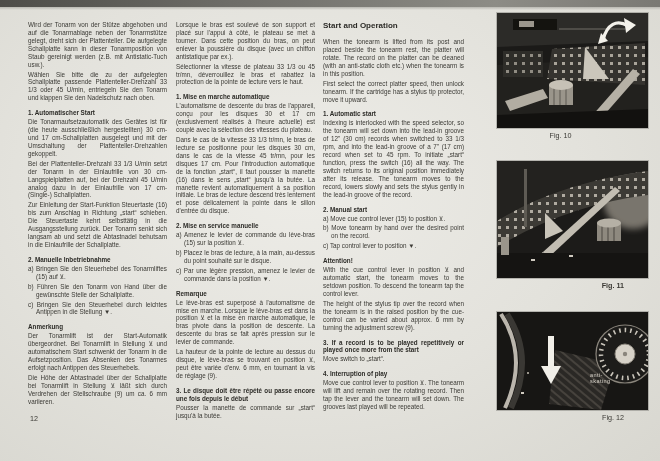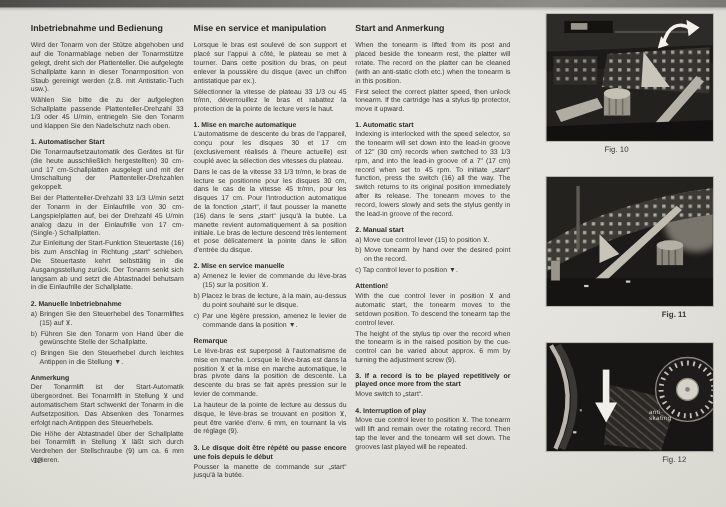--- a/index.html
+++ b/index.html
@@ -50,56 +50,54 @@
   }
   .antiskating-label span{display:block;}
 </style>
 </head>
 <body>
 
 <div class="scan-edge"></div>
 <div class="scan-edge2"></div>
 
 <div class="col col-de">
-  <div class="col-title">Inbetriebnahme und Bedienung</div>
   <p>Wird der Tonarm von der Stütze abgehoben und auf die Tonarmablage neben der Tonarmstütze gelegt, dreht sich der Plattenteller. Die aufgelegte Schallplatte kann in dieser Tonarmposition von Staub gereinigt werden (z.B. mit Antistatic-Tuch usw.).</p>
   <p>Wählen Sie bitte die zu der aufgelegten Schallplatte passende Plattenteller-Drehzahl 33 1/3 oder 45 U/min, entriegeln Sie den Tonarm und klappen Sie den Nadelschutz nach oben.</p>
   <div class="sec">1. Automatischer Start</div>
   <p>Die Tonarmaufsetzautomatik des Gerätes ist für (die heute ausschließlich hergestellten) 30 cm- und 17 cm-Schallplatten ausgelegt und mit der Umschaltung der Plattenteller-Drehzahlen gekoppelt.</p>
   <p>Bei der Plattenteller-Drehzahl 33 1/3 U/min setzt der Tonarm in der Einlaufrille von 30 cm-Langspielplatten auf, bei der Drehzahl 45 U/min analog dazu in der Einlaufrille von 17 cm-(Single-) Schallplatten.</p>
   <p>Zur Einleitung der Start-Funktion Steuertaste (16) bis zum Anschlag in Richtung „start“ schieben. Die Steuertaste kehrt selbsttätig in die Ausgangsstellung zurück. Der Tonarm senkt sich langsam ab und setzt die Abtastnadel behutsam in die Einlaufrille der Schallplatte.</p>
   <div class="sec">2. Manuelle Inbetriebnahme</div>
   <p class="li">a) Bringen Sie den Steuerhebel des Tonarmliftes (15) auf ⊻.</p>
   <p class="li">b) Führen Sie den Tonarm von Hand über die gewünschte Stelle der Schallplatte.</p>
   <p class="li">c) Bringen Sie den Steuerhebel durch leichtes Antippen in die Stellung ▼.</p>
   <div class="sec">Anmerkung</div>
   <p>Der Tonarmlift ist der Start-Automatik übergeordnet. Bei Tonarmlift in Stellung ⊻ und automatischem Start schwenkt der Tonarm in die Aufsetzposition. Das Absenken des Tonarmes erfolgt nach Antippen des Steuerhebels.</p>
   <p>Die Höhe der Abtastnadel über der Schallplatte bei Tonarmlift in Stellung ⊻ läßt sich durch Verdrehen der Stellschraube (9) um ca. 6 mm variieren.</p>
 </div>
 
 <div class="col col-fr">
-  <div class="col-title">Mise en service et manipulation</div>
   <p>Lorsque le bras est soulevé de son support et placé sur l'appui à côté, le plateau se met à tourner. Dans cette position du bras, on peut enlever la poussière du disque (avec un chiffon antistatique par ex.).</p>
   <p>Sélectionner la vitesse de plateau 33 1/3 ou 45 tr/mn, déverrouillez le bras et rabattez la protection de la pointe de lecture vers le haut.</p>
   <div class="sec">1. Mise en marche automatique</div>
   <p>L'automatisme de descente du bras de l'appareil, conçu pour les disques 30 et 17 cm (exclusivement réalisés à l'heure actuelle) est couplé avec la sélection des vitesses du plateau.</p>
   <p>Dans le cas de la vitesse 33 1/3 tr/mn, le bras de lecture se positionne pour les disques 30 cm, dans le cas de la vitesse 45 tr/mn, pour les disques 17 cm. Pour l'introduction automatique de la fonction „start“, il faut pousser la manette (16) dans le sens „start“ jusqu'à la butée. La manette revient automatiquement à sa position initiale. Le bras de lecture descend très lentement et pose délicatement la pointe dans le sillon d'entrée du disque.</p>
   <div class="sec">2. Mise en service manuelle</div>
   <p class="li">a) Amenez le levier de commande du lève-bras (15) sur la position ⊻.</p>
   <p class="li">b) Placez le bras de lecture, à la main, au-dessus du point souhaité sur le disque.</p>
   <p class="li">c) Par une légère pression, amenez le levier de commande dans la position ▼.</p>
   <div class="sec">Remarque</div>
   <p>Le lève-bras est superposé à l'automatisme de mise en marche. Lorsque le lève-bras est dans la position ⊻ et la mise en marche automatique, le bras pivote dans la position de descente. La descente du bras se fait après pression sur le levier de commande.</p>
   <p>La hauteur de la pointe de lecture au dessus du disque, le lève-bras se trouvant en position ⊻, peut être variée d'env. 6 mm, en tournant la vis de réglage (9).</p>
   <div class="sec">3. Le disque doit être répété ou passe encore une fois depuis le début</div>
   <p>Pousser la manette de commande sur „start“ jusqu'à la butée.</p>
 </div>
 
 <div class="col col-en">
-  <div class="col-title">Start and Anmerkung</div>
+  <div class="col-title">Start and Operation</div>
   <p>When the tonearm is lifted from its post and placed beside the tonearm rest, the platter will rotate. The record on the platter can be cleaned (with an anti-static cloth etc.) when the tonearm is in this position.</p>
   <p>First select the correct platter speed, then unlock tonearm. If the cartridge has a stylus tip protector, move it upward.</p>
   <div class="sec">1. Automatic start</div>
   <p>Indexing is interlocked with the speed selector, so the tonearm will set down into the lead-in groove of 12" (30 cm) records when switched to 33 1/3 rpm, and into the lead-in groove of a 7" (17 cm) record when set to 45 rpm. To initiate „start“ function, press the switch (16) all the way. The switch returns to its original position immediately after its release. The tonearm moves to the record, lowers slowly and sets the stylus gently in the lead-in groove of the record.</p>
   <div class="sec">2. Manual start</div>
   <p class="li">a) Move cue control lever (15) to position ⊻.</p>
   <p class="li">b) Move tonearm by hand over the desired point on the record.</p>
   <p class="li">c) Tap control lever to position ▼.</p>
   <div class="sec">Attention!</div>
   <p>With the cue control lever in position ⊻ and automatic start, the tonearm moves to the setdown position. To descend the tonearm tap the control lever.</p>

